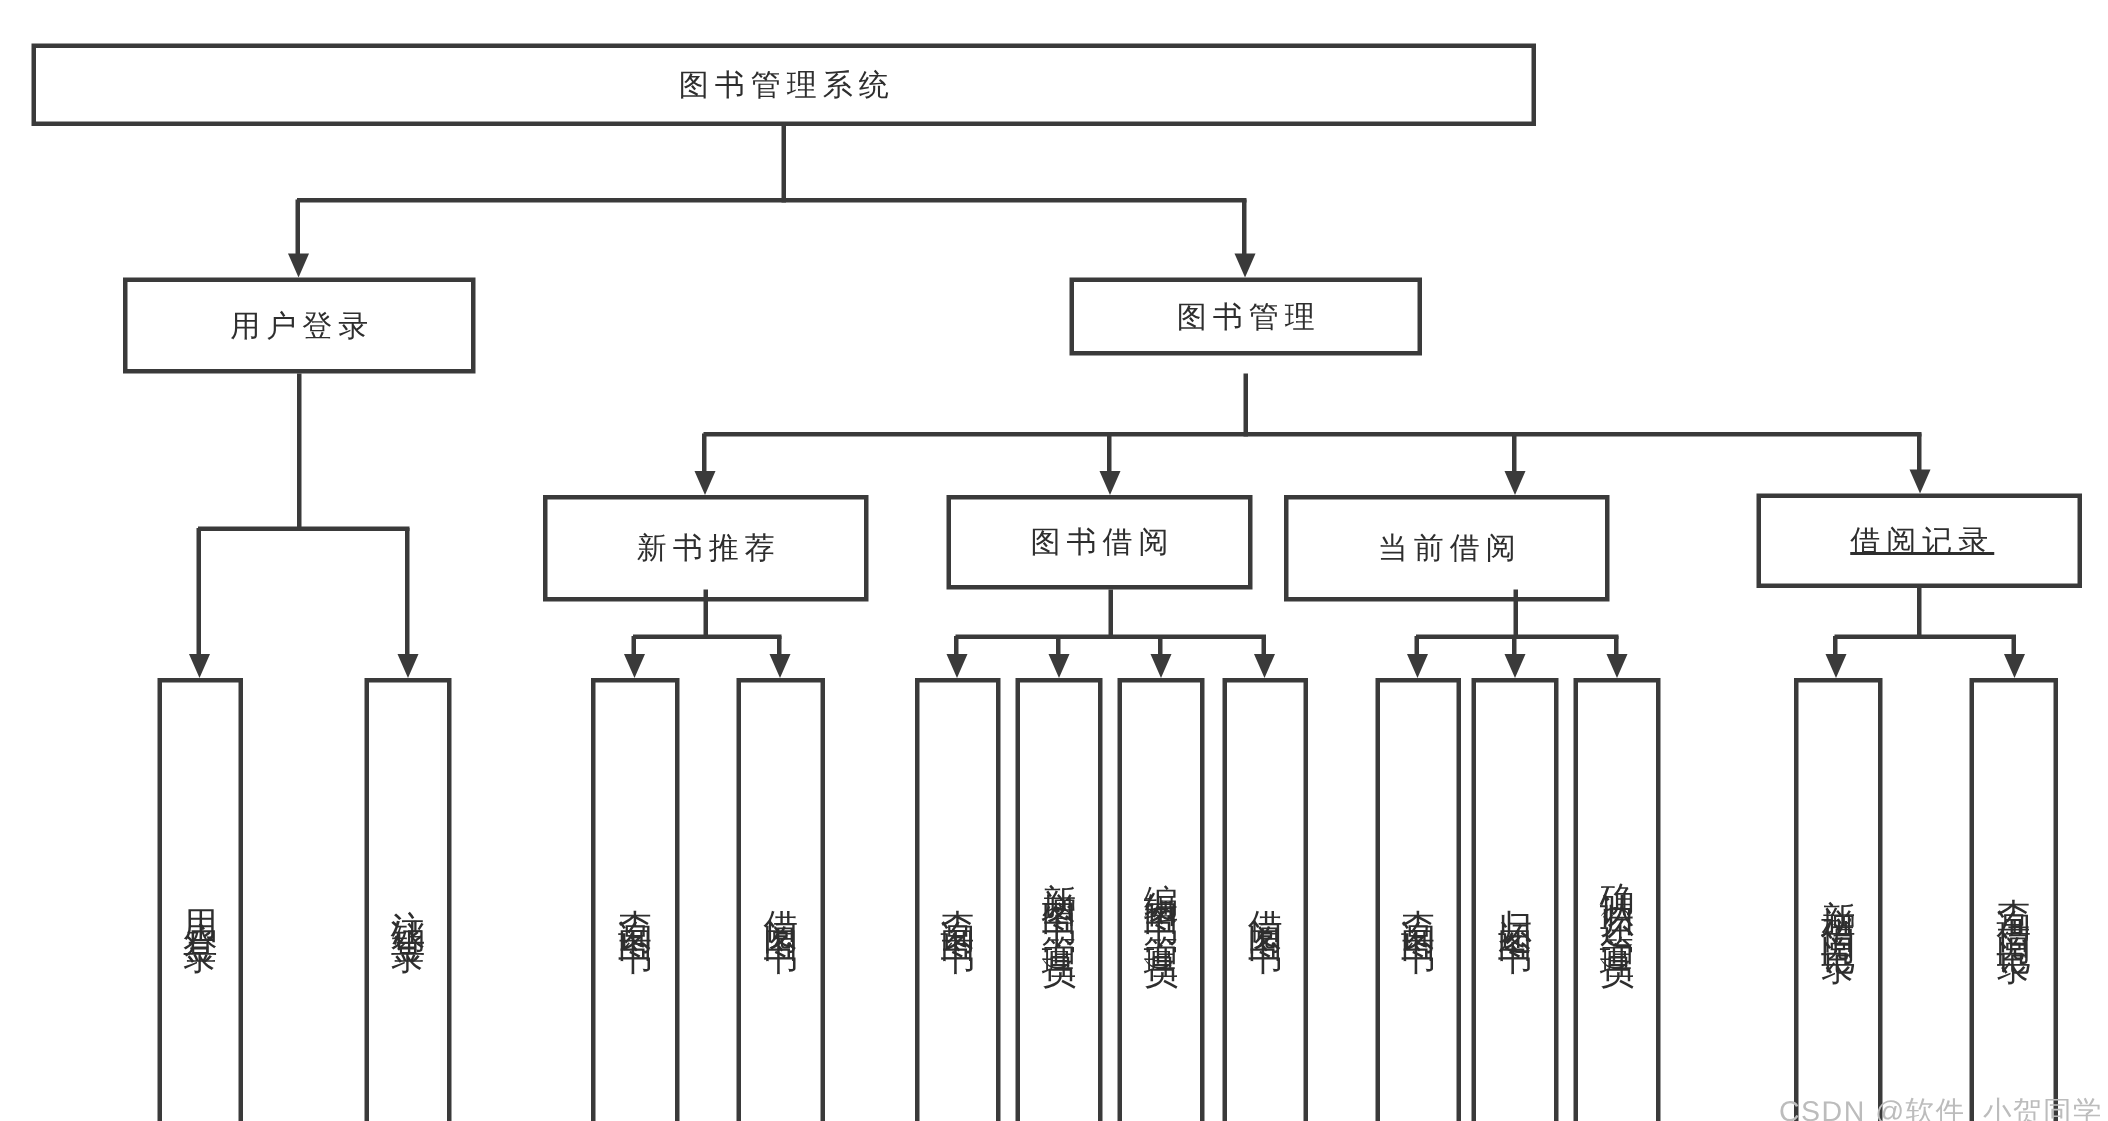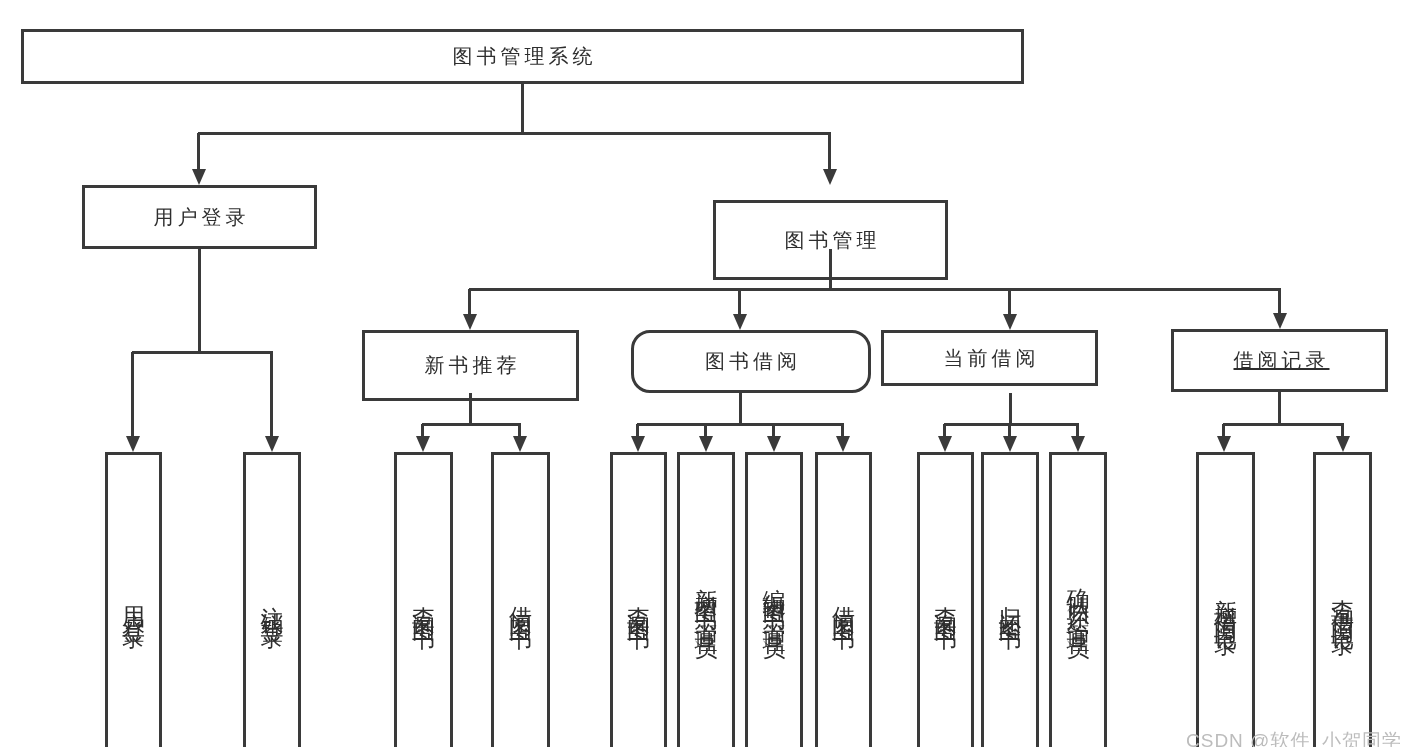--- a/index.html
+++ b/index.html
@@ -45,43 +45,43 @@
   </div>
 
   <div class="line" style="left:521px; top:68px; width:3px; height:51px;"></div>
   <div class="line" style="left:198px; top:116px; width:633px; height:3px;"></div>
   <div class="arrow" style="left:192px; top:117px; height:52px;"></div>
   <div class="arrow" style="left:823px; top:117px; height:52px;"></div>
 
   <div class="box" style="left:82px; top:169px; width:235px; height:64px;">
     <span class="hlabel">用户登录</span>
   </div>
-  <div class="box" style="left:713px; top:184px; width:235px; height:80px;">
+  <div class="box" style="left:713px; top:169px; width:235px; height:52px;">
     <span class="hlabel">图书管理</span>
   </div>
 
   <div class="line" style="left:198px; top:233px; width:3px; height:105px;"></div>
   <div class="line" style="left:132px; top:335px; width:141px; height:3px;"></div>
   <div class="arrow" style="left:126px; top:336px; height:100px;"></div>
   <div class="arrow" style="left:265px; top:336px; height:100px;"></div>
 
   <div class="line" style="left:829px; top:233px; width:3px; height:42px;"></div>
   <div class="line" style="left:469px; top:272px; width:812px; height:3px;"></div>
   <div class="arrow" style="left:463px; top:273px; height:41px;"></div>
   <div class="arrow" style="left:733px; top:273px; height:41px;"></div>
   <div class="arrow" style="left:1003px; top:273px; height:41px;"></div>
   <div class="arrow" style="left:1273px; top:273px; height:40px;"></div>
 
   <div class="box" style="left:362px; top:314px; width:217px; height:71px;">
     <span class="hlabel">新书推荐</span>
   </div>
-  <div class="box" style="left:631px; top:314px; width:240px; height:63px;border-radius:19px;">
+  <div class="box" style="left:631px; top:314px; width:204px; height:63px;">
     <span class="hlabel">图书借阅</span>
   </div>
-  <div class="box" style="left:881px; top:314px; width:217px; height:56px;">
+  <div class="box" style="left:856px; top:314px; width:217px; height:71px;">
     <span class="hlabel">当前借阅</span>
   </div>
   <div class="box" style="left:1171px; top:313px; width:217px; height:63px;text-decoration:underline;">
     <span class="hlabel">借阅记录</span>
   </div>
 
   <div class="line" style="left:469px; top:377px; width:3px; height:33px;"></div>
   <div class="line" style="left:422px; top:407px; width:99px; height:3px;"></div>
   <div class="arrow" style="left:416px; top:408px; height:28px;"></div>
   <div class="arrow" style="left:513px; top:408px; height:28px;"></div>

